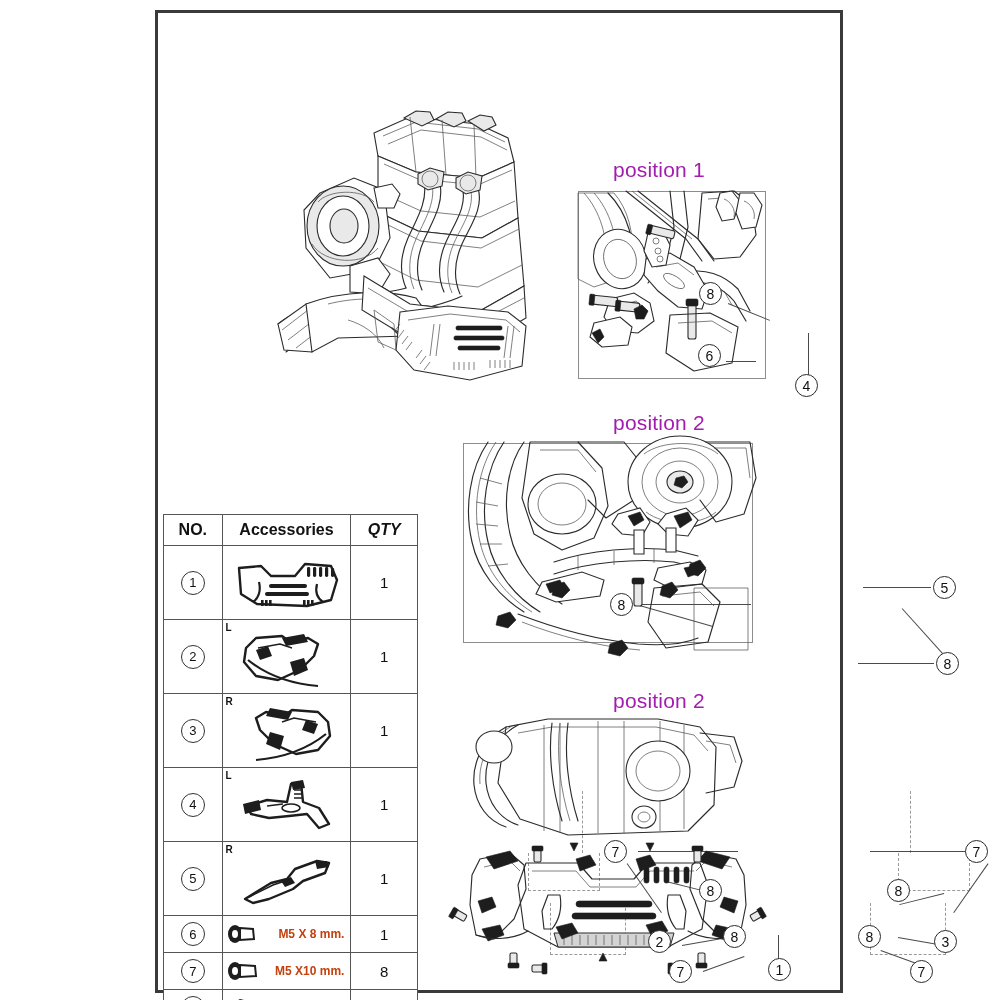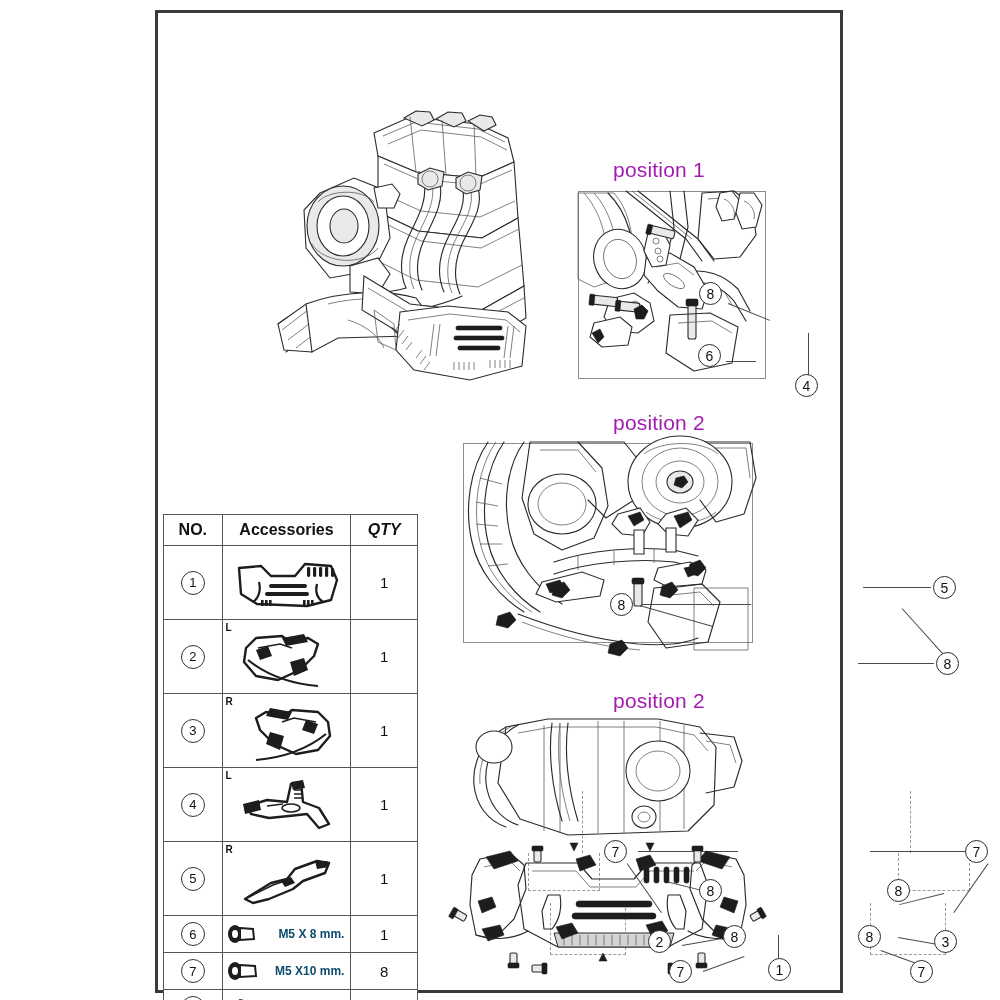--- a/index.html
+++ b/index.html
@@ -30,21 +30,21 @@
   td.c-no{width:58px;} td.c-qty{width:66px;font-size:15px;}
   td.c-acc{position:relative;}
   .row-big td{height:73px;}
   .row-small td{height:36px;}
   .numcircle{display:inline-flex;width:22px;height:22px;border:1.4px solid #333;
              border-radius:50%;align-items:center;justify-content:center;
              font-size:13px;line-height:1;}
   .lr{position:absolute;left:3px;top:2px;font-size:10px;font-weight:bold;color:#111;}
   .hw-wrap{display:flex;align-items:center;justify-content:space-between;
            padding:0 6px 0 4px;height:100%;}
-  .hw-label{font-size:12px;font-weight:bold;color:#0c4a6e;white-space:nowrap;}
+  .hw-label{font-size:12px;font-weight:bold;color:#c2410c;white-space:nowrap;}
   .part-svg{display:block;margin:0 auto;}
 
   
   .panel-frame{position:absolute;border:1px solid #8d8d8d;box-sizing:border-box;z-index:2;}
   .dash{position:absolute;border:1px dashed #9a9a9a;box-sizing:border-box;z-index:3;}
 
   svg.art{position:absolute;overflow:visible;z-index:10;}
   svg.art .ln{fill:none;stroke:#2b2b2b;stroke-width:1.15;stroke-linejoin:round;stroke-linecap:round;}
   svg.art .thin{fill:none;stroke:#555;stroke-width:.75;}
   svg.art .fillgrey{fill:#e9e9e9;stroke:#2b2b2b;stroke-width:1.1;}

